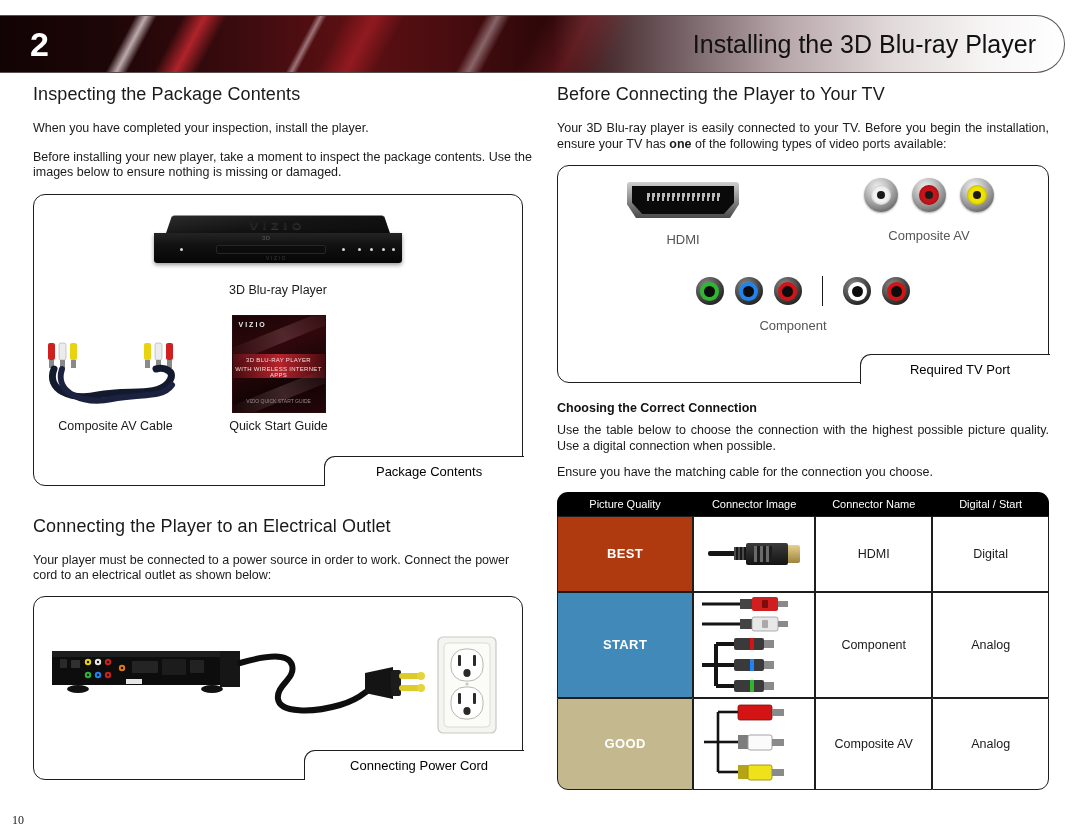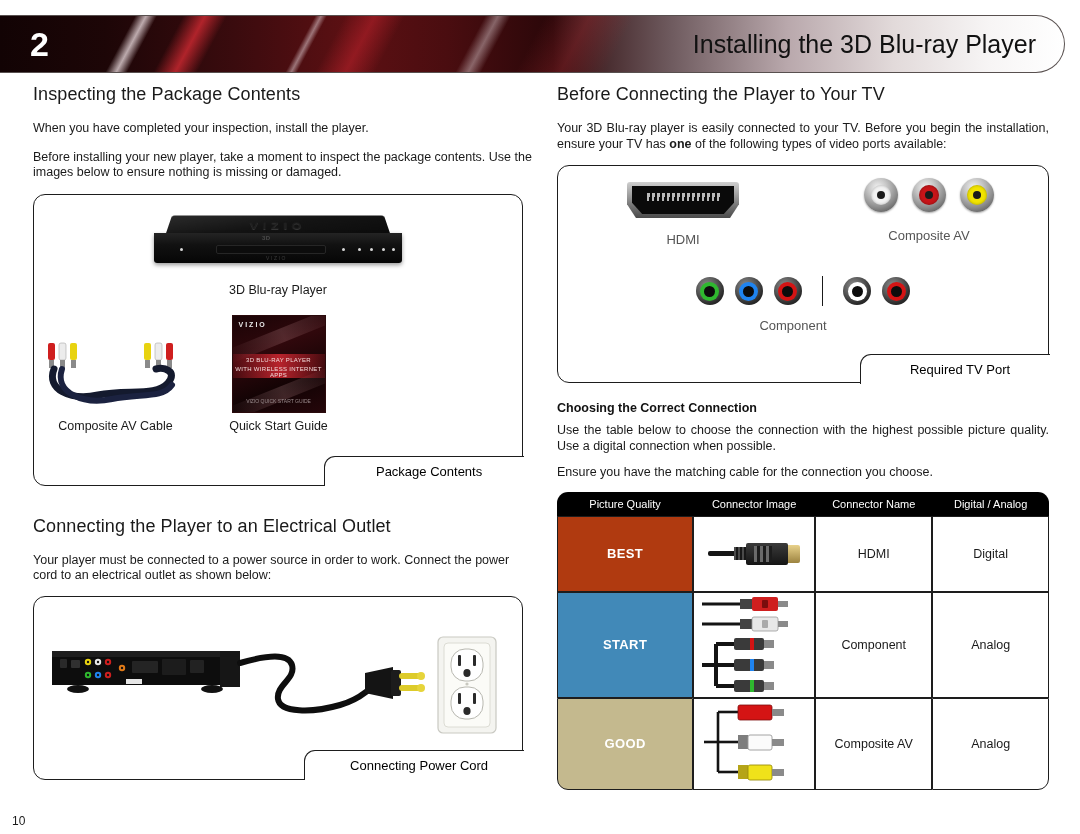--- a/index.html
+++ b/index.html
@@ -237,21 +237,21 @@
   
   .hdmi-plug { display:flex; align-items:center; justify-content:center; }
   .hp-body { width:42px; height:22px; background:linear-gradient(180deg,#3b3b3b,#141414);
     border-radius:2px; position:relative; }
   .hp-body::after{content:"";position:absolute;left:8px;top:3px;width:18px;height:16px;
     background:repeating-linear-gradient(to right,#6a6a6a 0 3px,#1c1c1c 3px 6px);}
   .hp-gold { width:12px; height:18px; background:linear-gradient(180deg,#e8d18a,#9c8340); border-radius:0 2px 2px 0;}
   .hp-neck { width:12px; height:13px; background:repeating-linear-gradient(to right,#4a4a4a 0 2px,#171717 2px 4px); }
   .hp-wire { width:26px; height:5px; background:#151515; border-radius:2px 0 0 2px;}
 
-  .page-num { position:absolute; left:12px; bottom:6px; font-size:12px; color:#1a1a1a; }
+  .page-num { position:absolute; left:12px; bottom:6px; font-size:12px; color:#1a1a1a;font-family:Liberation Serif, serif; }
 </style>
 </head>
 <body>
 
 <div class="page">
 
   <div class="banner">
     <div class="banner-streak s1"></div>
     <div class="banner-streak s2"></div>
     <div class="banner-streak s3"></div>
@@ -490,21 +490,21 @@
     <div class="subhead" style="margin-top:18px;">Choosing the Correct Connection</div>
     <p class="body justify" style="margin-bottom:11px;">Use the table below to choose the connection with the highest possible picture quality. Use a digital connection when possible.</p>
     <p class="body" style="margin-bottom:11px;">Ensure you have the matching cable for the connection you choose.</p>
 
     <table class="conn-table">
       <thead>
         <tr>
           <th style="width:28%">Picture Quality</th>
           <th style="width:24%">Connector Image</th>
           <th style="width:24%">Connector Name</th>
-          <th style="width:24%">Digital / Analog</th>
+          <th style="width:24%">Digital / Start</th>
         </tr>
       </thead>
       <tbody>
 
         <tr>
           <td class="q-cell" style="height:76px;background:#b03a10;">BEST</td>
           <td class="img-cell">
             <div class="hdmi-plug">
               <div class="hp-wire"></div>
                 <div class="hp-neck"></div>

